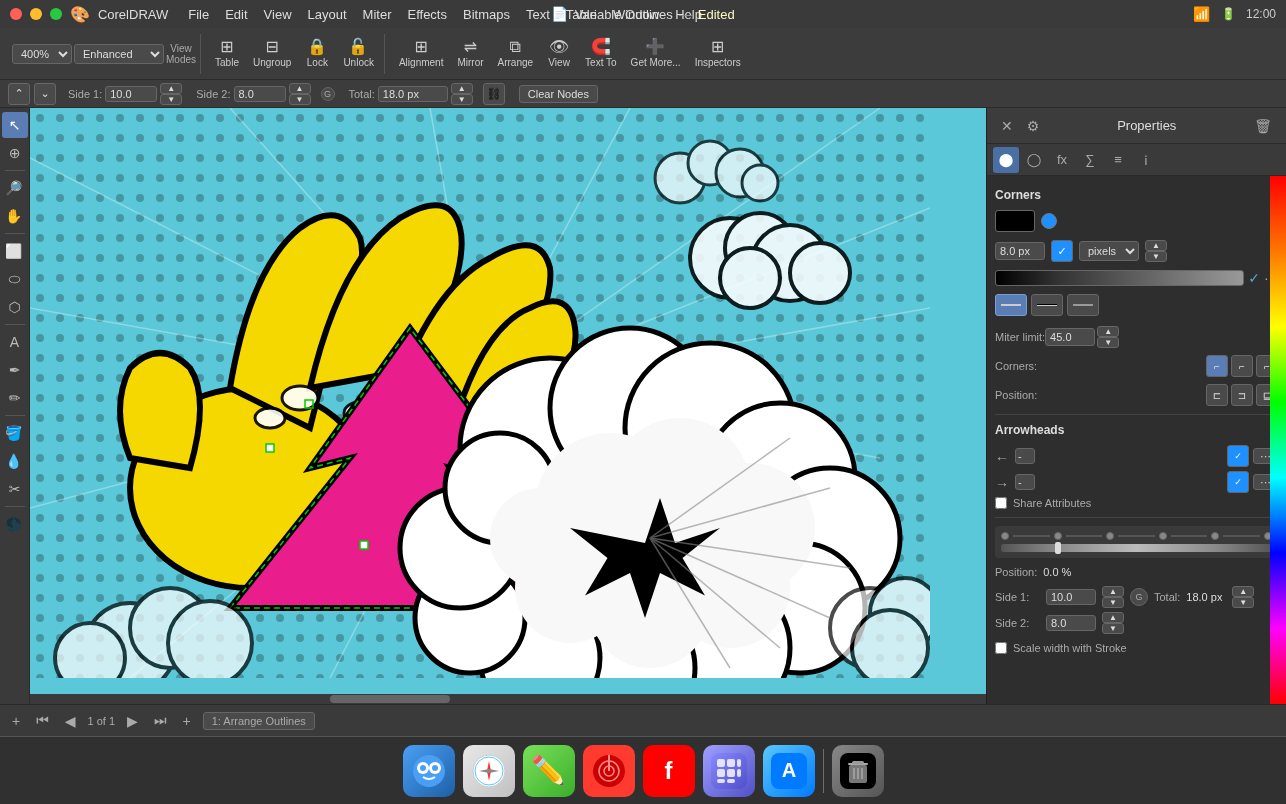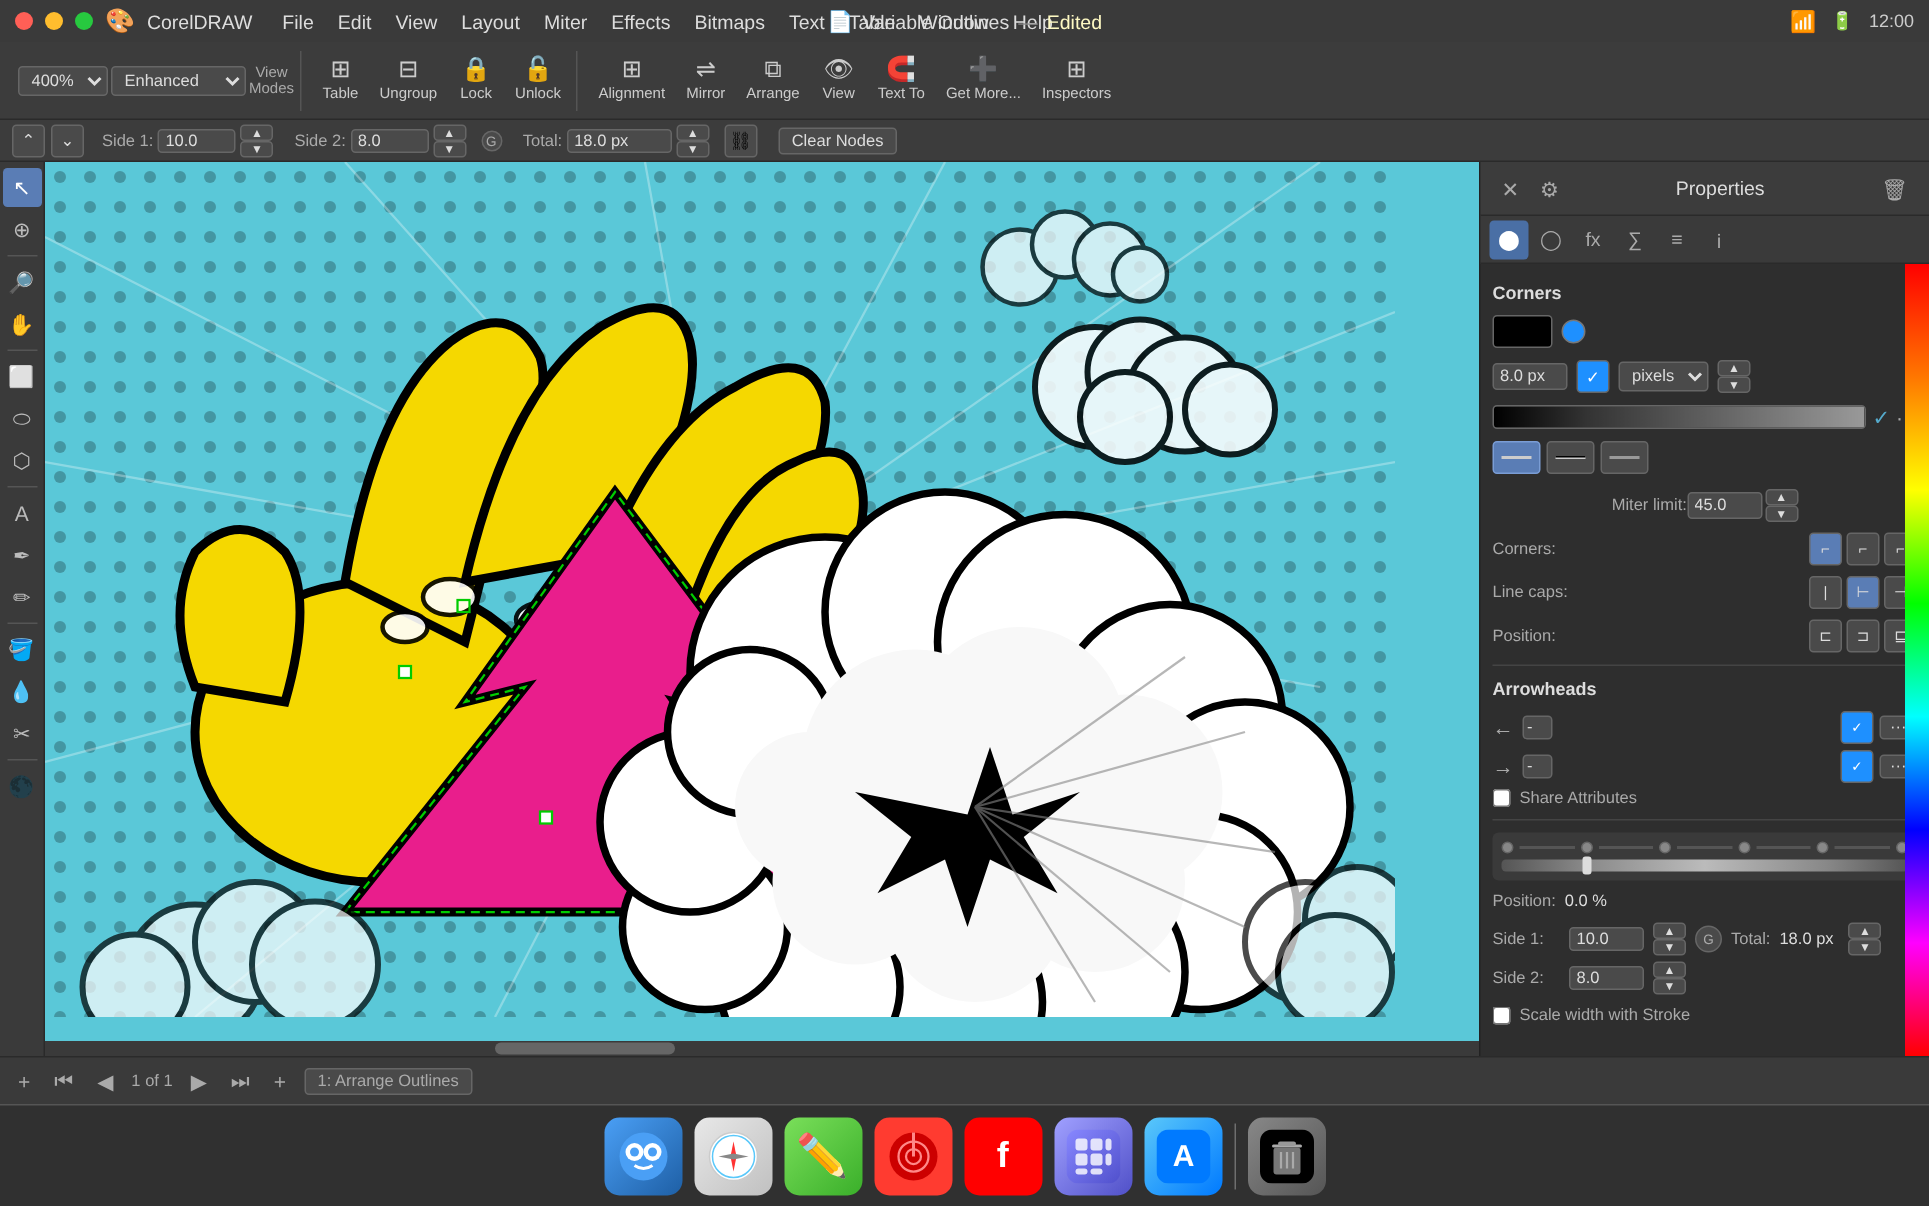--- a/index.html
+++ b/index.html
@@ -171,21 +171,21 @@
     .style-buttons-row { display: flex; gap: 4px; margin-bottom: 10px; }
     .style-btn { width: 32px; height: 22px; border-radius: 3px; background: #4a4a4a; border: 1px solid #666; cursor: pointer; display: flex; align-items: center; justify-content: center; }
     .style-btn.active { background: #5a7db5; border-color: #7a9dd5; }
 
     .prop-row { display: flex; align-items: center; justify-content: space-between; margin-bottom: 7px; }
     .prop-row-label { color: #aaa; font-size: 11px; }
     .prop-row-controls { display: flex; gap: 3px; }
     .corner-btn { width: 22px; height: 22px; border-radius: 3px; background: #4a4a4a; border: 1px solid #666; color: #ddd; display: flex; align-items: center; justify-content: center; cursor: pointer; font-size: 10px; }
     .corner-btn.active { background: #5a7db5; }
 
-    .miter-row { display: flex; align-items: center; justify-content: center; margin-bottom: 7px; }
+    .miter-row { display: flex; align-items: center; justify-content: flex-start; margin-bottom: 7px; }
     .miter-label { color: #aaa; font-size: 11px; }
     .miter-input { background: #4a4a4a; border: 1px solid #666; color: #ddd; padding: 2px 4px; border-radius: 3px; font-size: 11px; width: 50px; }
 
     .section-divider { height: 1px; background: #444; margin: 8px 0; }
 
     .arrowhead-row { display: flex; align-items: center; gap: 4px; margin-bottom: 4px; }
     .arrow-icon { color: #aaa; font-size: 14px; min-width: 16px; }
     .arrow-select-sm { background: #4a4a4a; border: 1px solid #666; color: #ddd; padding: 1px 2px; border-radius: 3px; font-size: 11px; width: 20px; }
     .arrow-dot-btn { background: #4a4a4a; border: 1px solid #666; color: #ddd; padding: 1px 6px; border-radius: 3px; font-size: 11px; cursor: pointer; }
 
@@ -635,28 +635,20 @@
 
       <div class="prop-row">
         <span class="prop-row-label">Corners:</span>
         <div class="prop-row-controls">
           <div class="corner-btn active">⌐</div>
           <div class="corner-btn">⌐</div>
           <div class="corner-btn">⌐</div>
         </div>
       </div>
 
-      <div class="prop-row">
-        <span class="prop-row-label">Line caps:</span>
-        <div class="prop-row-controls">
-          <div class="corner-btn">|</div>
-          <div class="corner-btn active">⊢</div>
-          <div class="corner-btn">⊣</div>
-        </div>
-      </div>
 
       <div class="prop-row">
         <span class="prop-row-label">Position:</span>
         <div class="prop-row-controls">
           <div class="corner-btn">⊏</div>
           <div class="corner-btn">⊐</div>
           <div class="corner-btn">⊑</div>
         </div>
       </div>
 

